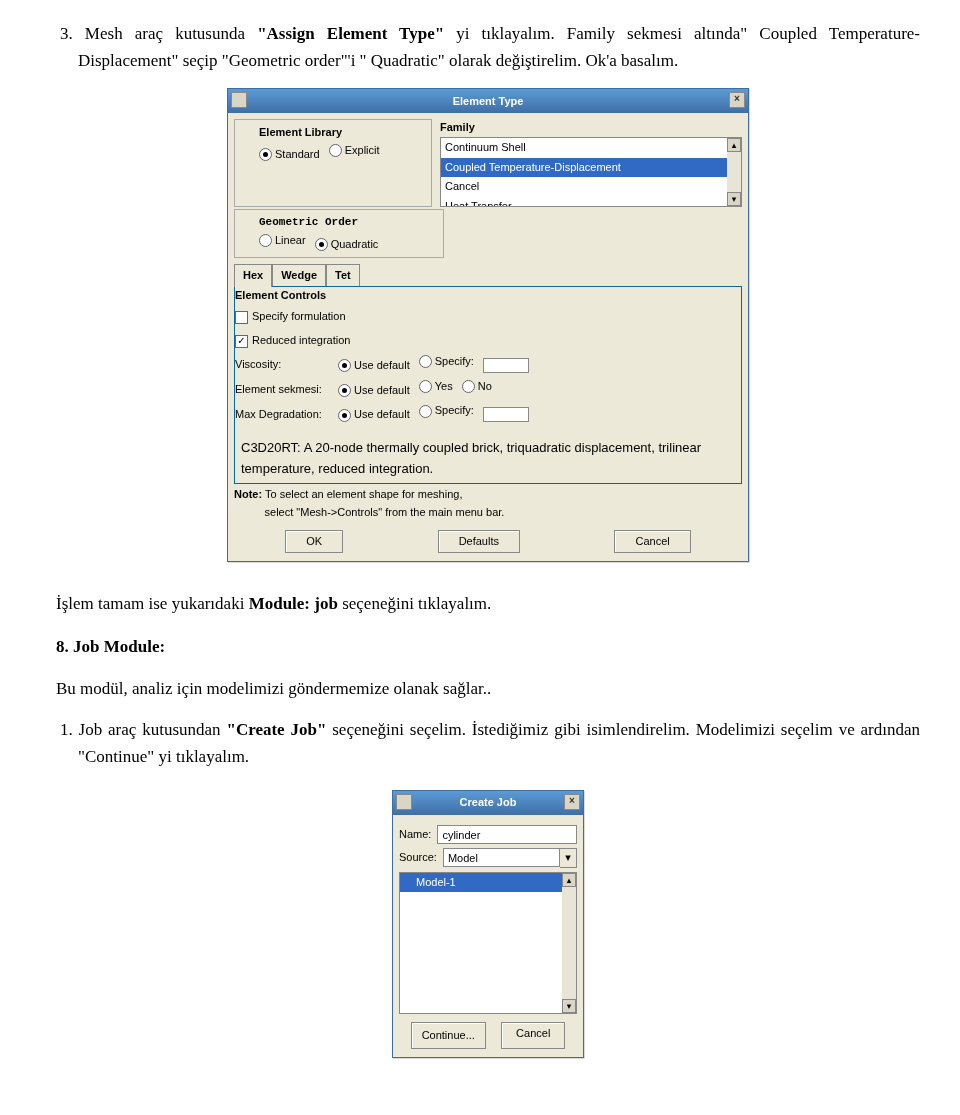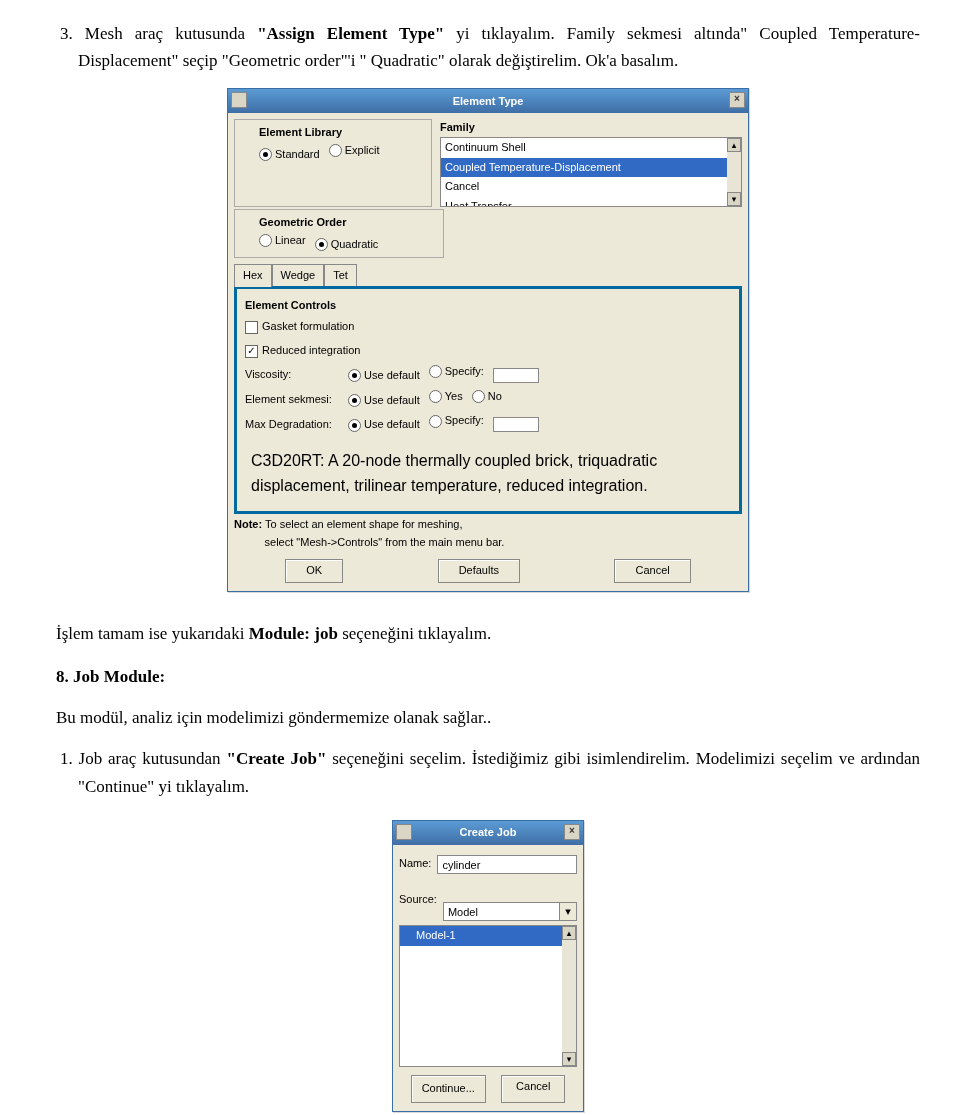--- a/index.html
+++ b/index.html
@@ -71,34 +71,34 @@
     overflow:hidden; position:relative;
   }
   .listbox .item{padding:1px 4px;}
   .listbox .sel{background:#316ac5;color:#fff;}
   .listbox .scrollbar {
     position:absolute; right:0; top:0; bottom:0; width:14px; background:#e8e5d6;
     display:flex; flex-direction:column; justify-content:space-between;
   }
   .sbbtn{width:14px;height:14px;background:#d9d6c6;border:1px solid #888;box-sizing:border-box;text-align:center;font-size:9px;line-height:12px;}
   .tabs { display:flex; margin-top:6px;}
-  .tab{border:1px solid #888;border-bottom:none;padding:2px 8px;background:#ece9d8;}
+  .tab{border:1px solid #888;border-bottom:none;padding:2px 8px;background:#ece9d8;font-weight:bold;}
   .tab.active{background:#ece9d8;position:relative;z-index:1;}
-  .tabbody{border:3px solid #0369a1;padding:8px;margin-top:-1px;min-height:160px;position:relative;}
+  .tabbody{border:1px solid #0369a1;padding:0;margin-top:-1px;min-height:160px;position:relative;}
   .sectitle{font-weight:bold;margin-bottom:4px;}
   .textline{margin:3px 0;}
   .smallinput{width:44px;height:13px;border:1px solid #888;background:#fff;display:inline-block;vertical-align:middle;}
-  .desc{background:#ece9d8;color:#000;padding:4px 6px;margin-top:10px;font-size:16px;}
+  .desc{background:#ece9d8;color:#000;padding:4px 6px;margin-top:10px;font-size:13px;}
   .note{background:#ece9d8;padding:2px 0;}
   .btnrow{display:flex;justify-content:space-around;padding:6px 4px 2px;}
   .btn{background:#ece9d8;border:1px solid #888;padding:2px 20px;box-shadow:1px 1px 0 #fff inset;}
   .createDialog{width:190px;margin-top:6px;}
   .createDialog .field{display:flex;align-items:center;gap:6px;margin:4px 0;}
   .createDialog .txt{border:1px solid #888;background:#fff;padding:1px 4px;height:15px;flex:1;}
-  .createDialog .combo{display:flex;align-items:flex-end;margin-top:24px;}
+  .createDialog .combo{display:flex;align-items:center;}
   .createDialog .combo .arrow{width:16px;border:1px solid #888;border-left:none;background:#ece9d8;display:flex;align-items:center;justify-content:center;}
   .bigList{border:1px solid #888;background:#fff;height:140px;position:relative;}
   .bigList .item{background:#316ac5;color:#fff;padding:1px 16px;width:calc(100% - 14px);box-sizing:border-box;}
   .bigList .scrollbar{position:absolute;right:0;top:0;bottom:0;width:14px;background:#e8e5d6;display:flex;flex-direction:column;justify-content:space-between;}
   .center{display:flex;justify-content:center;}
 </style>
 </head>
 <body>
 
 <p class="para indent">
@@ -133,41 +133,41 @@
           <div class="item">Cancel</div>
           <div class="item">Heat Transfer</div>
           <div class="scrollbar">
             <div class="sbbtn">▴</div>
             <div class="sbbtn">▾</div>
           </div>
         </div>
       </div>
     </div>
     <div class="group" style="width:160px;margin-top:-2px;">
-      <div style="font-weight:bold;">Geometric Order</div>
+      <div style="font-weight:bold;font-family:Liberation Mono, monospace;">Geometric Order</div>
       <span class="radio">
             <span class="dot"></span>
             <span>Linear</span>
           </span>
       <span class="radio">
             <span class="dot sel"></span>
             <span>Quadratic</span>
           </span>
     </div>
 
     <div class="tabs">
       <div class="tab active">Hex</div>
       <div class="tab">Wedge</div>
       <div class="tab">Tet</div>
     </div>
     <div class="tabbody">
       <div class="sectitle">Element Controls</div>
       <div class="textline"><span class="cb">
               <span class="box"></span>
-              <span>Gasket formulation</span>
+              <span>Specify formulation</span>
             </span></div>
       <div class="textline"><span class="cb">
               <span class="box chk"></span>
               <span>Reduced integration</span>
             </span></div>
       <div class="textline">
         <span style="display:inline-block;width:100px;">Viscosity:</span>
         <span class="radio">
               <span class="dot sel"></span>
               <span>Use default</span>

